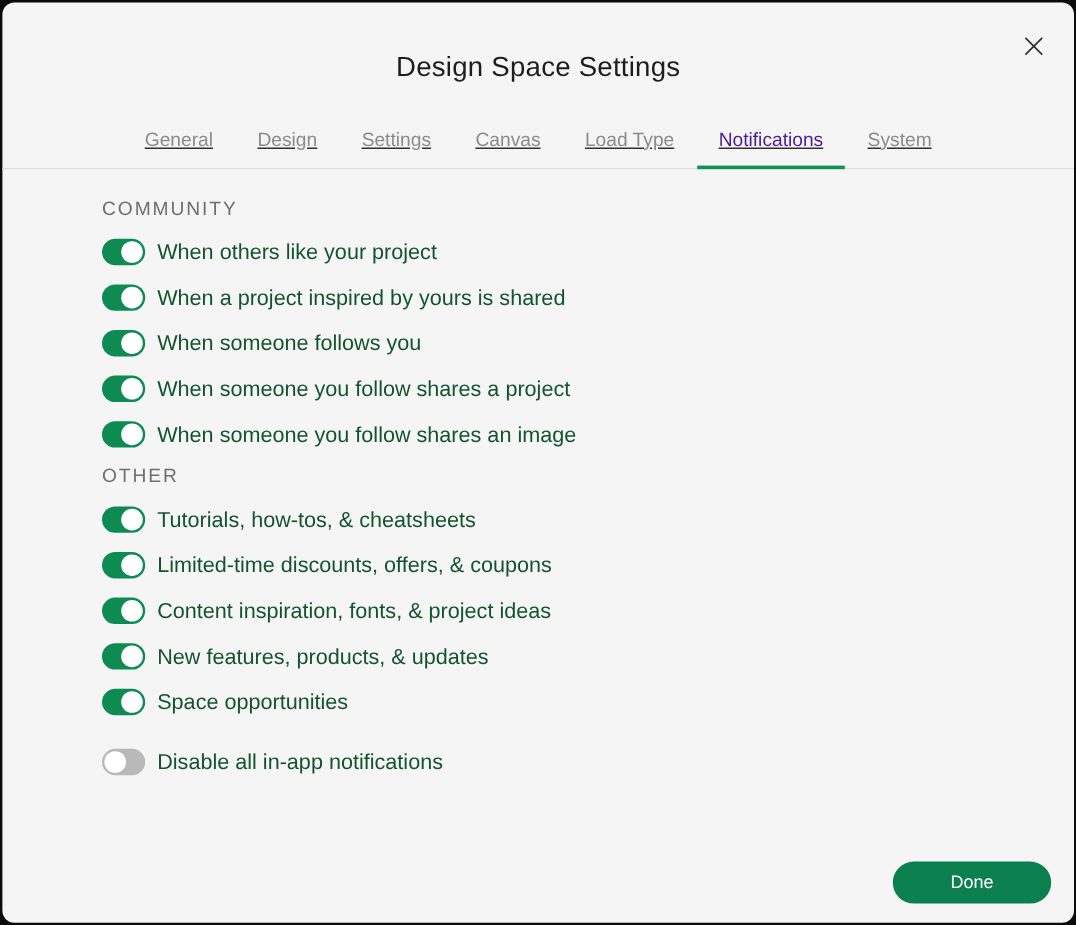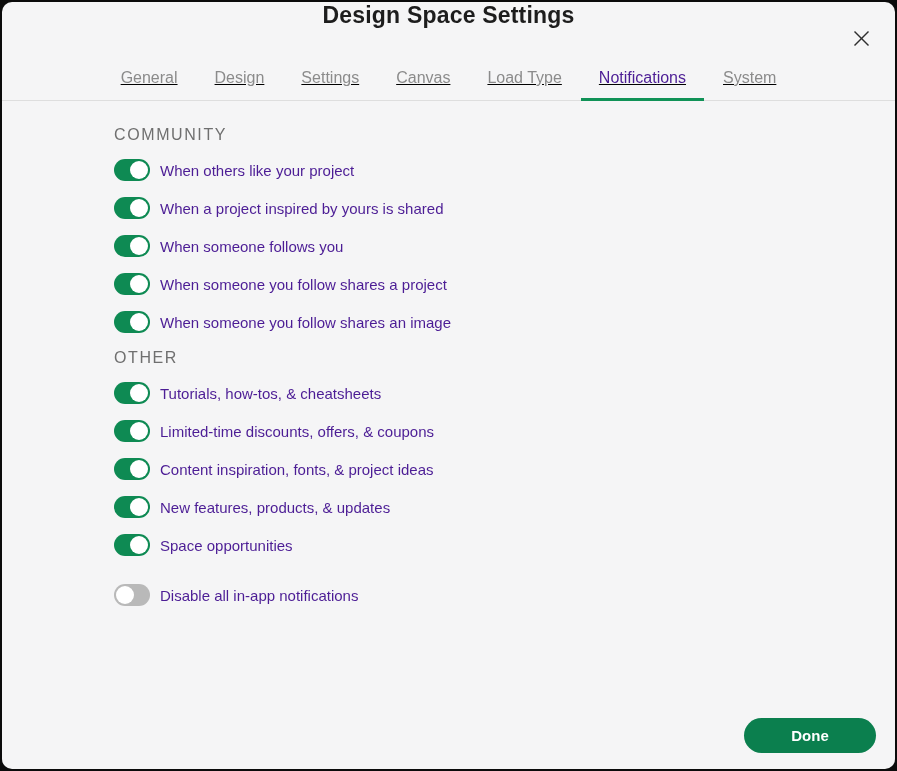--- a/index.html
+++ b/index.html
@@ -16,23 +16,24 @@
   }
   .dialog {
     position: absolute;
     inset: 2px;
     background: #f5f5f6;
     border-radius: 10px;
   }
   
   .dialog-title {
     margin: 0;
+    padding-top: 40px;
     text-align: center;
     font-size: 23px;
-    font-weight: 700;
+    font-weight: 400;
     letter-spacing: 0.2px;
     color: #1d1d1d;
   }
   .close-btn {
     position: absolute;
     top: 26px;
     right: 24px;
     width: 20px;
     height: 20px;
     background: transparent;
@@ -68,21 +69,21 @@
     content: "";
     position: absolute;
     left: 0;
     right: 0;
     bottom: -1px;
     height: 3px;
     background: #109257;
   }
   
   .content {
-    padding: 25px 0 0 112px;
+    padding: 25px 0 0 83px;
   }
   .section-heading {
     margin: 0 0 15px 0;
     font-size: 16px;
     font-weight: 400;
     letter-spacing: 1.6px;
     color: #6f6f6f;
   }
   .toggle-row {
     display: flex;
@@ -111,43 +112,43 @@
     border-radius: 50%;
     background: #ffffff;
   }
   .toggle.off {
     background: #b9b9b9;
   }
   .toggle.off .knob {
     left: 2px;
   }
   .toggle-label {
-    font-size: 15px;
-    color: #4c1d95;
+    font-size: 18px;
+    color: #14532d;
   }
   .section-other {
     margin-top: 13px;
   }
   .footer-row {
     margin-top: 28px;
   }
   
   .done-btn {
     position: absolute;
     right: 19px;
     bottom: 16px;
     width: 132px;
     height: 35px;
     border: none;
     border-radius: 18px;
     background: #0b7f4e;
     color: #ffffff;
     font-family: "Liberation Sans", sans-serif;
     font-size: 15px;
-    font-weight: 700;
+    font-weight: 400;
     cursor: pointer;
   }
 </style>
 </head>
 <body>
 
 <div class="dialog">
 
   <h1 class="dialog-title">Design Space Settings</h1>
 

